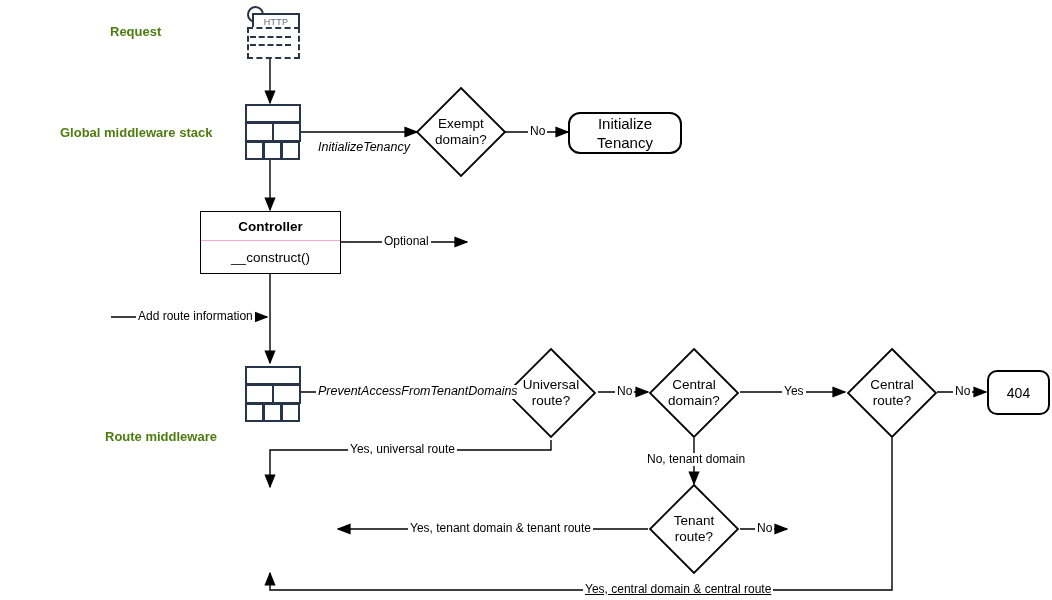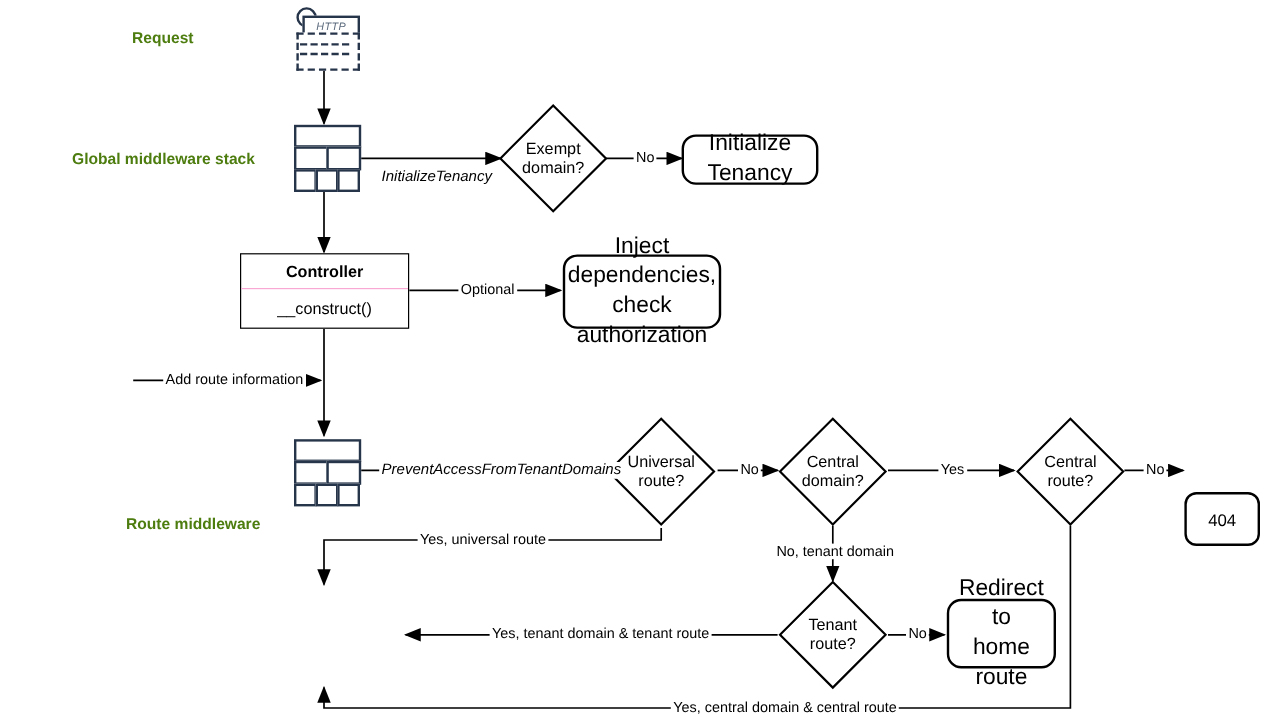--- a/index.html
+++ b/index.html
@@ -5,21 +5,21 @@
   html,body{margin:0;padding:0;background:#ffffff;}
   body{width:1052px;height:600px;position:relative;overflow:hidden;
        font-family:"Liberation Sans","DejaVu Sans",sans-serif;color:#000;}
   #canvas{position:absolute;left:0;top:0;width:1052px;height:600px;}
   svg.edges{position:absolute;left:0;top:0;width:1052px;height:600px;pointer-events:none;}
 
   .node{position:absolute;box-sizing:border-box;display:flex;align-items:center;
         justify-content:center;text-align:center;background:#fff;}
 
   .rect-plain{border:1.4px solid #000;font-size:13.5px;line-height:1.25;}
-  .rounded{border:2.2px solid #000;border-radius:12px;font-size:19px;line-height:1.3;}
+  .rounded{border:2.2px solid #000;border-radius:12px;font-size:15px;line-height:1.3;}
   .rounded-sm{border:2.2px solid #000;border-radius:10px;font-size:14px;}
 
   .klass{position:absolute;box-sizing:border-box;border:1.4px solid #000;background:#fff;
          display:flex;flex-direction:column;}
   .klass .hdr{flex:0 0 28px;display:flex;align-items:center;justify-content:center;
               font-weight:bold;font-size:13.5px;border-bottom:1px solid #f9a8d4;}
   .klass .body{flex:1;display:flex;align-items:center;justify-content:center;font-size:13.5px;}
 
   .diamond{position:absolute;}
   .diamond .dtext{position:absolute;left:0;top:0;width:100%;height:100%;
@@ -30,21 +30,21 @@
        padding:0 2px;line-height:1.1;}
   .lbl-i{font-style:italic;font-size:12.5px;}
   .side-label{position:absolute;font-weight:bold;font-size:13px;color:#4d7c0f;
               white-space:nowrap;}
 
   
   .http-icon{position:absolute;}
   .http-icon .circ{position:absolute;left:0;top:0;width:13px;height:13px;border:2px solid #27354a;
                    border-radius:50%;background:#fff;}
   .http-icon .bar{position:absolute;left:5px;top:7px;width:44px;height:14px;border:2px solid #27354a;
-                  background:#fff;display:flex;align-items:center;justify-content:center;font-style:italic;}
+                  background:#fff;display:flex;align-items:center;justify-content:center;}
   .http-icon .bar span{font-size:9px;color:#5d6b7d;letter-spacing:.3px;}
   .http-icon .dashbox{position:absolute;left:0px;top:21px;width:49px;height:28px;
                       border:2px dashed #27354a;background:#fff;}
   .http-icon .dline{position:absolute;left:3px;height:0;border-top:2px dashed #27354a;width:41px;}
 
   
   .mw{position:absolute;}
   .mw .cell{position:absolute;border:2px solid #27354a;background:#fff;}
 
   .bold{font-weight:bold;}
@@ -132,34 +132,26 @@
 
   <div class="node rounded" style="left:568px;top:112px;width:114px;height:42px;">
     <span>Initialize Tenancy</span>
   </div>
 
   <div class="klass" style="left:200px;top:211px;width:141px;height:63px;">
     <div class="hdr">Controller</div>
     <div class="body">__construct()</div>
   </div>
 
-  <div class="node rounded" style="left:469px;top:212px;width:132px;height:62px;white-space:pre-line;">
-    <span>Inject dependencies,
-check authorization</span>
-  </div>
-
-
-  <div class="node rounded-sm" style="left:987px;top:370px;width:63px;height:45px;margin-top:40px;">
+
+
+  <div class="node rounded-sm" style="left:987px;top:370px;width:63px;height:45px;">
     <span>404</span>
   </div>
 
-  <div class="node rounded" style="left:789px;top:499px;width:91px;height:58px;white-space:pre-line;">
-    <span>Redirect to
-home route</span>
-  </div>
 
 
   <div class="diamond" style="left:415px;top:86px;width:92px;height:92px;">
     <svg width="92" height="92" viewBox="0 0 92 92">
         <polygon points="46,2 90,46 46,90 2,46" fill="#fff" stroke="#000" stroke-width="1.8"></polygon>
       </svg>
     <div class="dtext">
       <div><span>Exempt</span><br><span>domain?</span></div>
     </div>
   </div>
@@ -217,15 +209,15 @@
   <div class="lbl" style="left:953px;top:385px;">No</div>
 
   <div class="lbl" style="left:348px;top:443px;">Yes, universal route</div>
 
   <div class="lbl" style="left:645px;top:453px;">No, tenant domain</div>
 
   <div class="lbl" style="left:755px;top:522px;">No</div>
 
   <div class="lbl" style="left:408px;top:522px;">Yes, tenant domain &amp; tenant route</div>
 
-  <div class="lbl" style="left:559px;top:583px;">Yes, central domain &amp; central route</div>
+  <div class="lbl" style="left:583px;top:583px;text-decoration:underline;">Yes, central domain &amp; central route</div>
 
 </div>
 
 </body></html>

